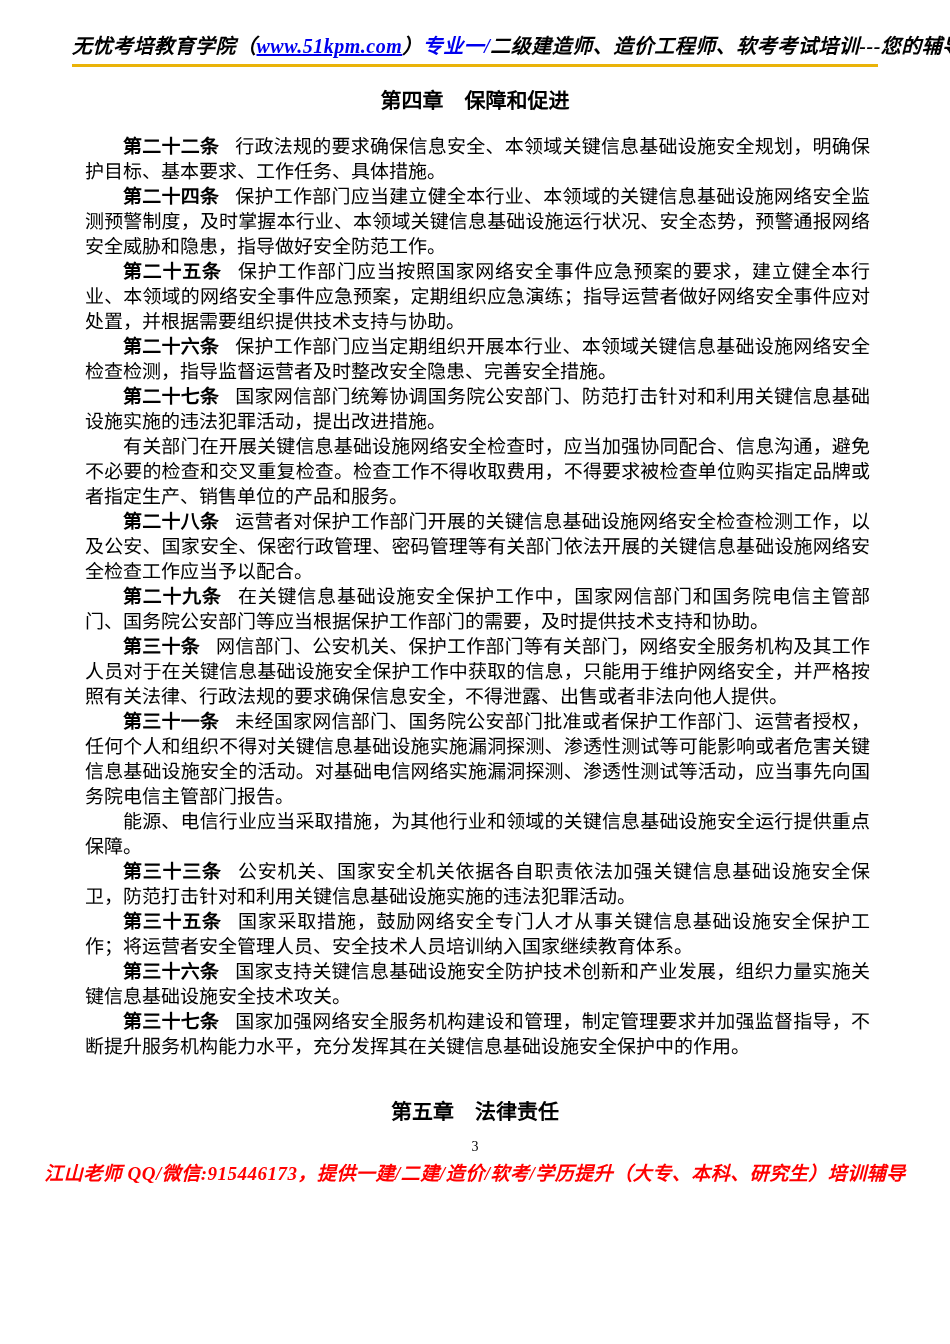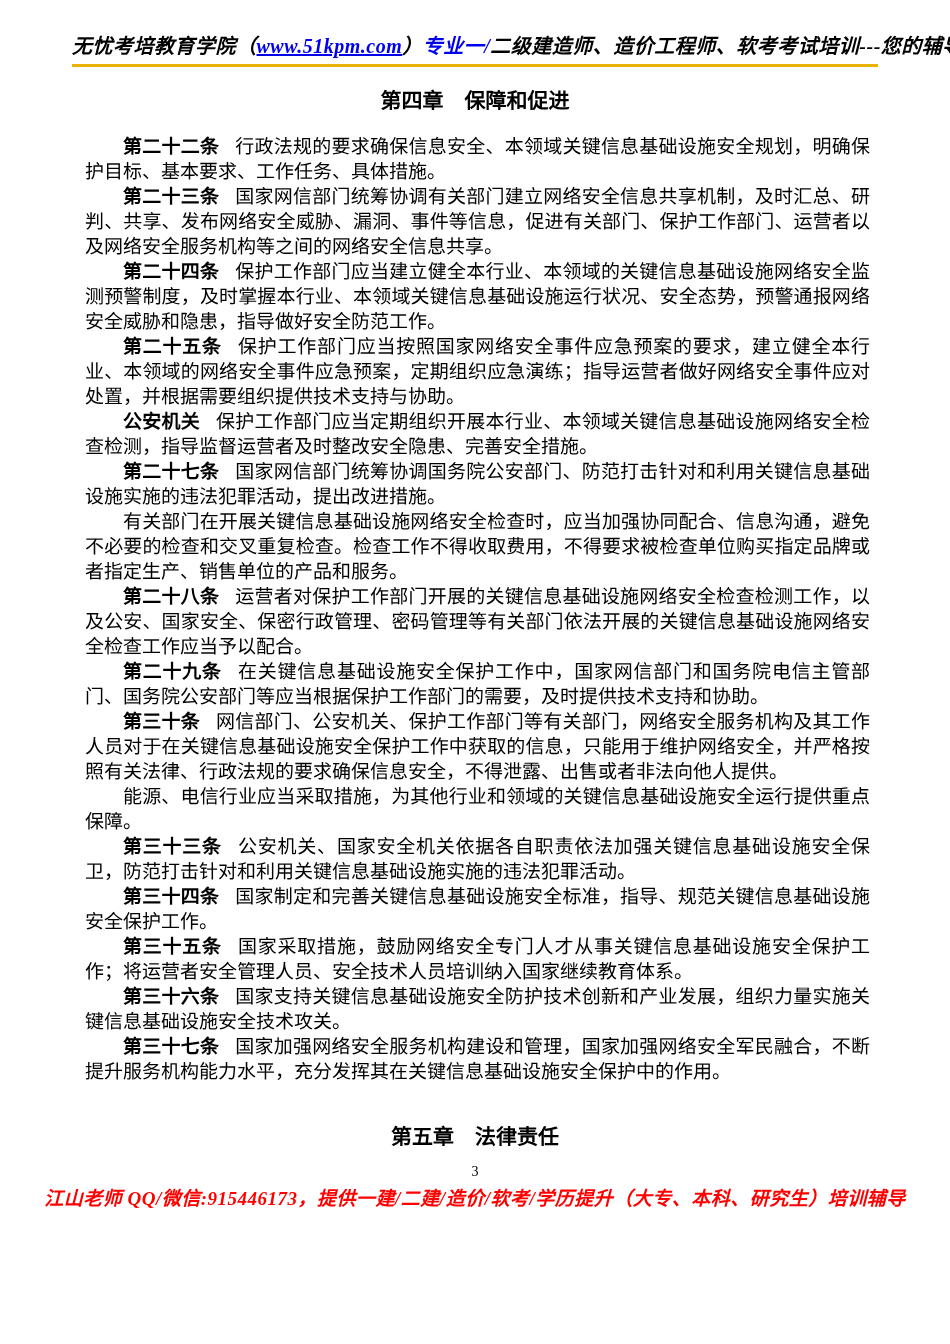--- a/index.html
+++ b/index.html
@@ -76,35 +76,34 @@
 <div class="page">
 
   <div class="header">
     <span>无忧考培教育学院（</span><a href="#" style="color: rgb(0, 0, 238);">www.51kpm.com</a><span>）</span><span style="color: rgb(0, 0, 238);">专业一/</span><span>二级建造师、造价工程师、软考考试培训---您的辅导定制专家</span>
   </div>
 
   <div class="chapter-title first">第四章　保障和促进</div>
 
   <div class="body-text">
       <p class="para"><b class="art-num">第二十二条</b><span>行政法规的要求确保信息安全、本领域关键信息基础设施安全规划，明确保护目标、基本要求、工作任务、具体措施。</span></p>
-      <p class="para"><b class="art-num">第二十三条</b><span>国家网信部门统筹协调有关部门建立网络安全信息共享机制，及时汇总、研判、共享、发布网络安全威胁、漏洞、事件等信息，促进有关部门、保护工作部门、运营者以及网络安全服务机构等之间的网络安全信息共享。</span></p>
       <p class="para"><b class="art-num">第二十四条</b><span>保护工作部门应当建立健全本行业、本领域的关键信息基础设施网络安全监测预警制度，及时掌握本行业、本领域关键信息基础设施运行状况、安全态势，预警通报网络安全威胁和隐患，指导做好安全防范工作。</span></p>
       <p class="para"><b class="art-num">第二十五条</b><span>保护工作部门应当按照国家网络安全事件应急预案的要求，建立健全本行业、本领域的网络安全事件应急预案，定期组织应急演练；指导运营者做好网络安全事件应对处置，并根据需要组织提供技术支持与协助。</span></p>
-      <p class="para"><b class="art-num">公安机关</b><span>保护工作部门应当定期组织开展本行业、本领域关键信息基础设施网络安全检查检测，指导监督运营者及时整改安全隐患、完善安全措施。</span></p>
+      <p class="para"><b class="art-num">第二十六条</b><span>保护工作部门应当定期组织开展本行业、本领域关键信息基础设施网络安全检查检测，指导监督运营者及时整改安全隐患、完善安全措施。</span></p>
       <p class="para"><b class="art-num">第二十七条</b><span>国家网信部门统筹协调国务院公安部门、防范打击针对和利用关键信息基础设施实施的违法犯罪活动，提出改进措施。</span></p>
       <p class="para"><span>有关部门在开展关键信息基础设施网络安全检查时，应当加强协同配合、信息沟通，避免不必要的检查和交叉重复检查。检查工作不得收取费用，不得要求被检查单位购买指定品牌或者指定生产、销售单位的产品和服务。</span></p>
       <p class="para"><b class="art-num">第二十八条</b><span>运营者对保护工作部门开展的关键信息基础设施网络安全检查检测工作，以及公安、国家安全、保密行政管理、密码管理等有关部门依法开展的关键信息基础设施网络安全检查工作应当予以配合。</span></p>
       <p class="para"><b class="art-num">第二十九条</b><span>在关键信息基础设施安全保护工作中，国家网信部门和国务院电信主管部门、国务院公安部门等应当根据保护工作部门的需要，及时提供技术支持和协助。</span></p>
       <p class="para"><b class="art-num">第三十条</b><span>网信部门、公安机关、保护工作部门等有关部门，网络安全服务机构及其工作人员对于在关键信息基础设施安全保护工作中获取的信息，只能用于维护网络安全，并严格按照有关法律、行政法规的要求确保信息安全，不得泄露、出售或者非法向他人提供。</span></p>
+      <p class="para"><b class="art-num">第三十一条</b><span>未经国家网信部门、国务院公安部门批准或者保护工作部门、运营者授权，任何个人和组织不得对关键信息基础设施实施漏洞探测、渗透性测试等可能影响或者危害关键信息基础设施安全的活动。对基础电信网络实施漏洞探测、渗透性测试等活动，应当事先向国务院电信主管部门报告。</span></p>
       <p class="para"><span>能源、电信行业应当采取措施，为其他行业和领域的关键信息基础设施安全运行提供重点保障。</span></p>
       <p class="para"><b class="art-num">第三十三条</b><span>公安机关、国家安全机关依据各自职责依法加强关键信息基础设施安全保卫，防范打击针对和利用关键信息基础设施实施的违法犯罪活动。</span></p>
-      <p class="para"><b class="art-num">第三十四条</b><span>国家制定和完善关键信息基础设施安全标准，指导、规范关键信息基础设施安全保护工作。</span></p>
       <p class="para"><b class="art-num">第三十五条</b><span>国家采取措施，鼓励网络安全专门人才从事关键信息基础设施安全保护工作；将运营者安全管理人员、安全技术人员培训纳入国家继续教育体系。</span></p>
       <p class="para"><b class="art-num">第三十六条</b><span>国家支持关键信息基础设施安全防护技术创新和产业发展，组织力量实施关键信息基础设施安全技术攻关。</span></p>
-      <p class="para"><b class="art-num">第三十七条</b><span>国家加强网络安全服务机构建设和管理，国家加强网络安全军民融合，不断提升服务机构能力水平，充分发挥其在关键信息基础设施安全保护中的作用。</span></p>
+      <p class="para"><b class="art-num">第三十七条</b><span>国家加强网络安全服务机构建设和管理，制定管理要求并加强监督指导，不断提升服务机构能力水平，充分发挥其在关键信息基础设施安全保护中的作用。</span></p>
     </div>
 
   <div class="chapter-title second">第五章　法律责任</div>
 
   <div class="page-number">3</div>
 
   <div class="footer-note" style="color: rgb(255, 0, 0);">江山老师 QQ/微信:915446173，提供一建/二建/造价/软考/学历提升（大专、本科、研究生）培训辅导</div>
 
 </div>
 

